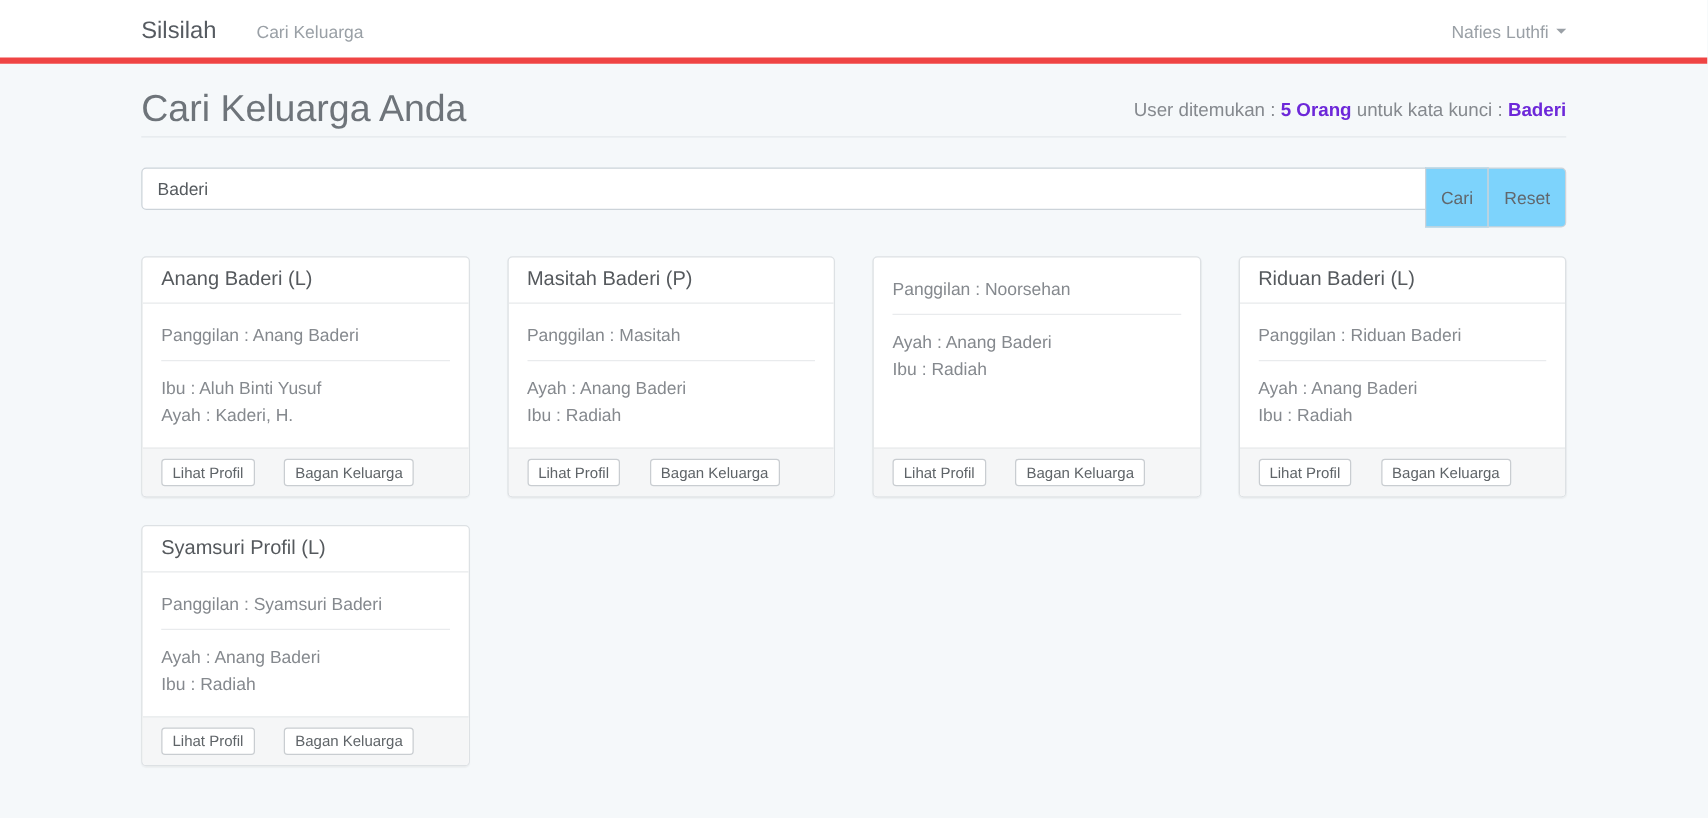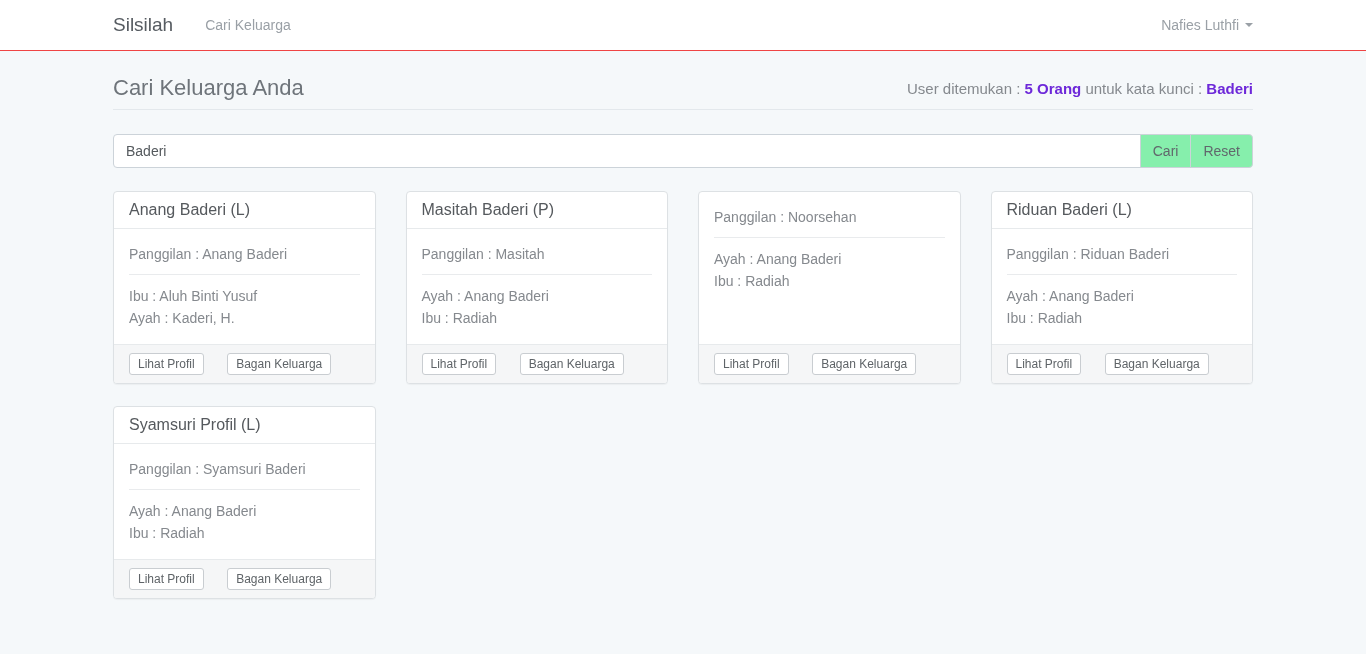--- a/index.html
+++ b/index.html
@@ -8,21 +8,21 @@
     font-family: "Liberation Sans", sans-serif;
     background: #f5f8fa;
     color: #636b6f;
     overflow: hidden;
   }
   .container { width: 1170px; margin: 0 auto; padding: 0 15px; }
 
   
   .navbar {
     background: #ffffff;
-    border-bottom: 1px solid #ef4444;
+    border-bottom: 5px solid #ef4444;
     height: 51px;
   }
   .nav-inner {
     display: flex;
     align-items: center;
     height: 50px;
   }
   .brand {
     font-size: 19px;
     color: #565b61;
@@ -58,21 +58,21 @@
   
   .page-header {
     margin-top: 20px;
     padding-bottom: 4px;
     border-bottom: 1px solid #e3e8ec;
     display: flex;
     justify-content: space-between;
     align-items: flex-end;
   }
   .page-title {
-    font-size: 22px;
+    font-size: 30px;
     font-weight: 400;
     color: #6e747a;
     line-height: 34px;
   }
   .summary {
     font-size: 15px;
     color: #85898e;
     margin-bottom: 8px;
   }
   .summary .strong {
@@ -92,22 +92,22 @@
     border: 1px solid #ccd3d9;
     border-radius: 4px 0 0 4px;
     padding: 6px 12px;
     font-size: 14px;
     font-family: "Liberation Sans", sans-serif;
     color: #555a5e;
     background: #fff;
     outline: none;
   }
   .group-btn {
-    height: 34px;
-    background: #86efac;
+    height: 48px;
+    background: #7dd3fc;
     border: 1px solid #ccd3d9;
     margin-left: -1px;
     padding: 6px 12px;
     font-size: 14px;
     font-family: "Liberation Sans", sans-serif;
     color: #61676c;
     cursor: pointer;
   }
   .group-btn:last-child { border-radius: 0 4px 4px 0; }
 

